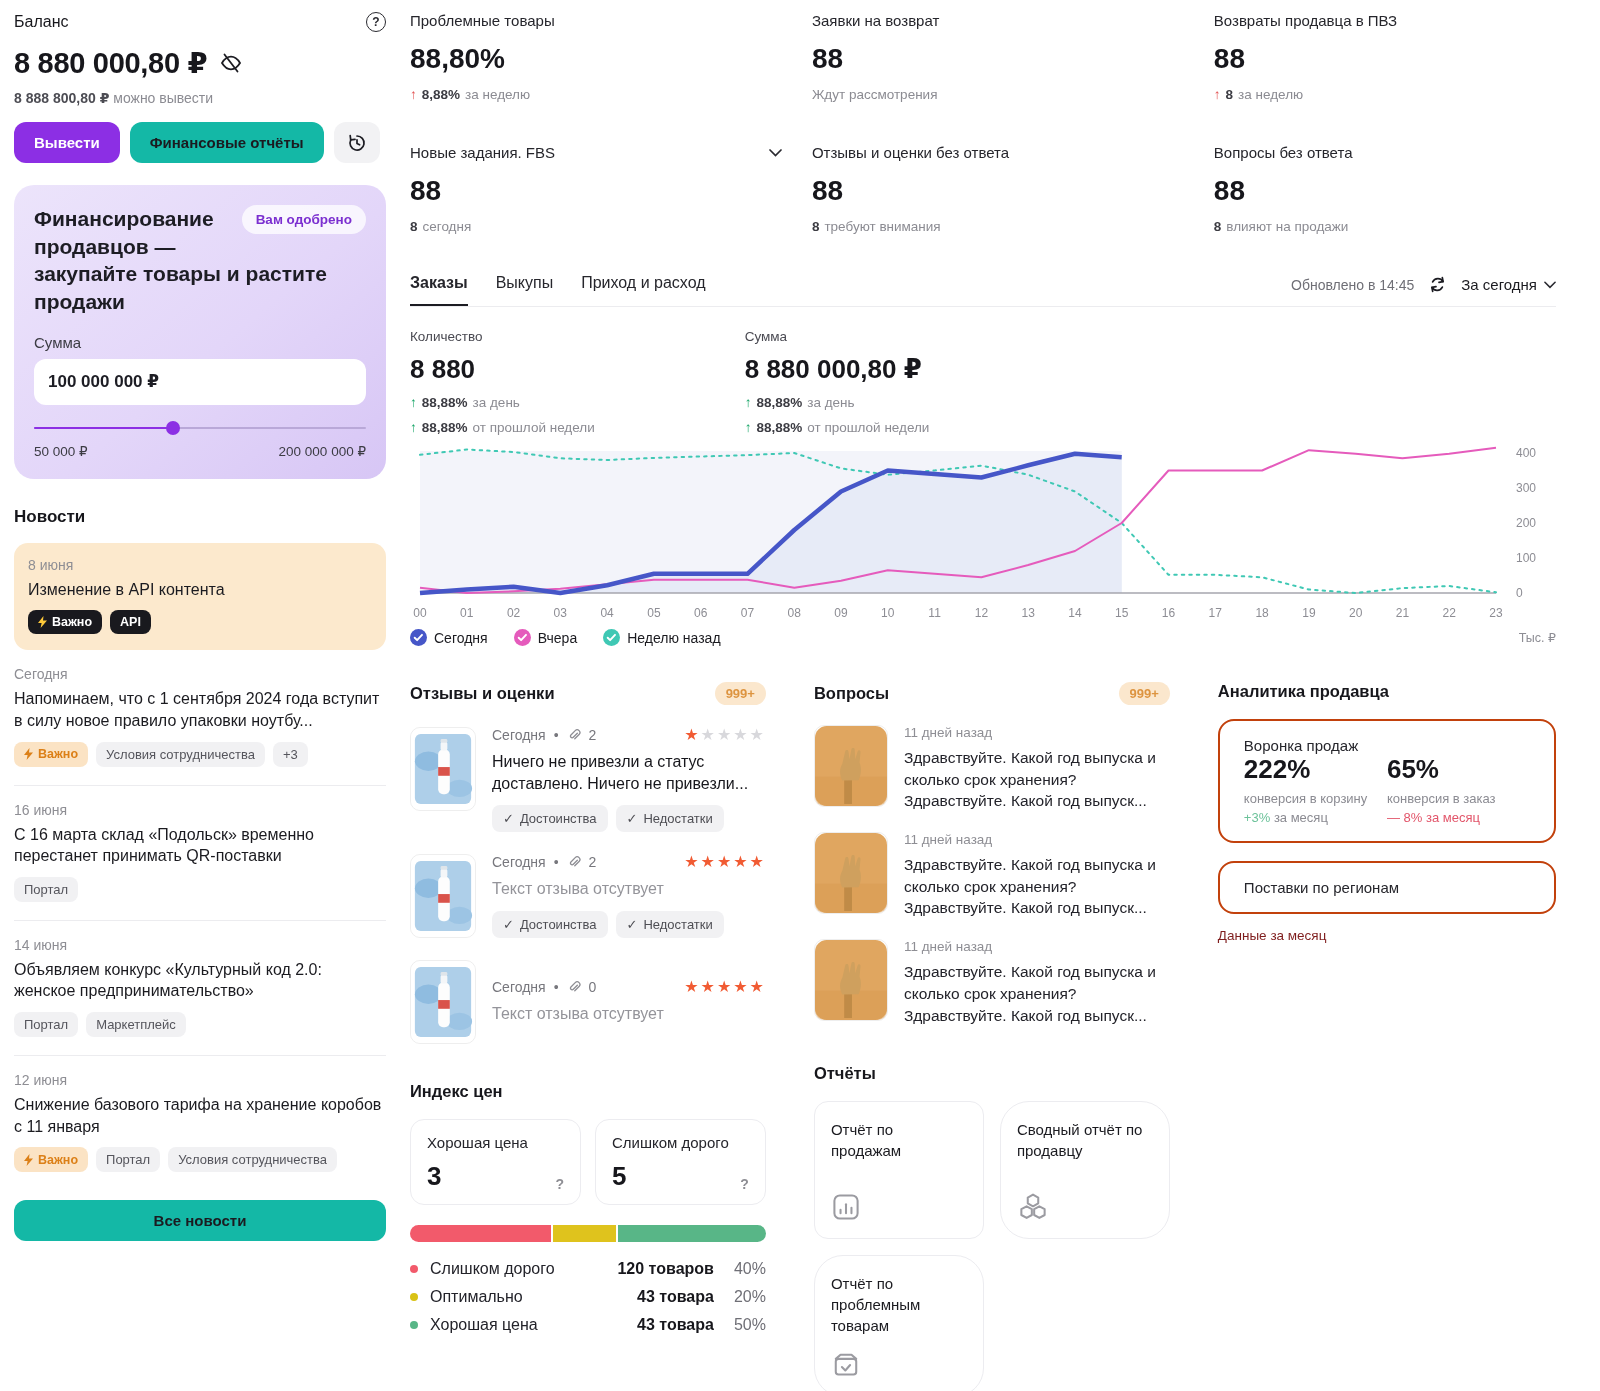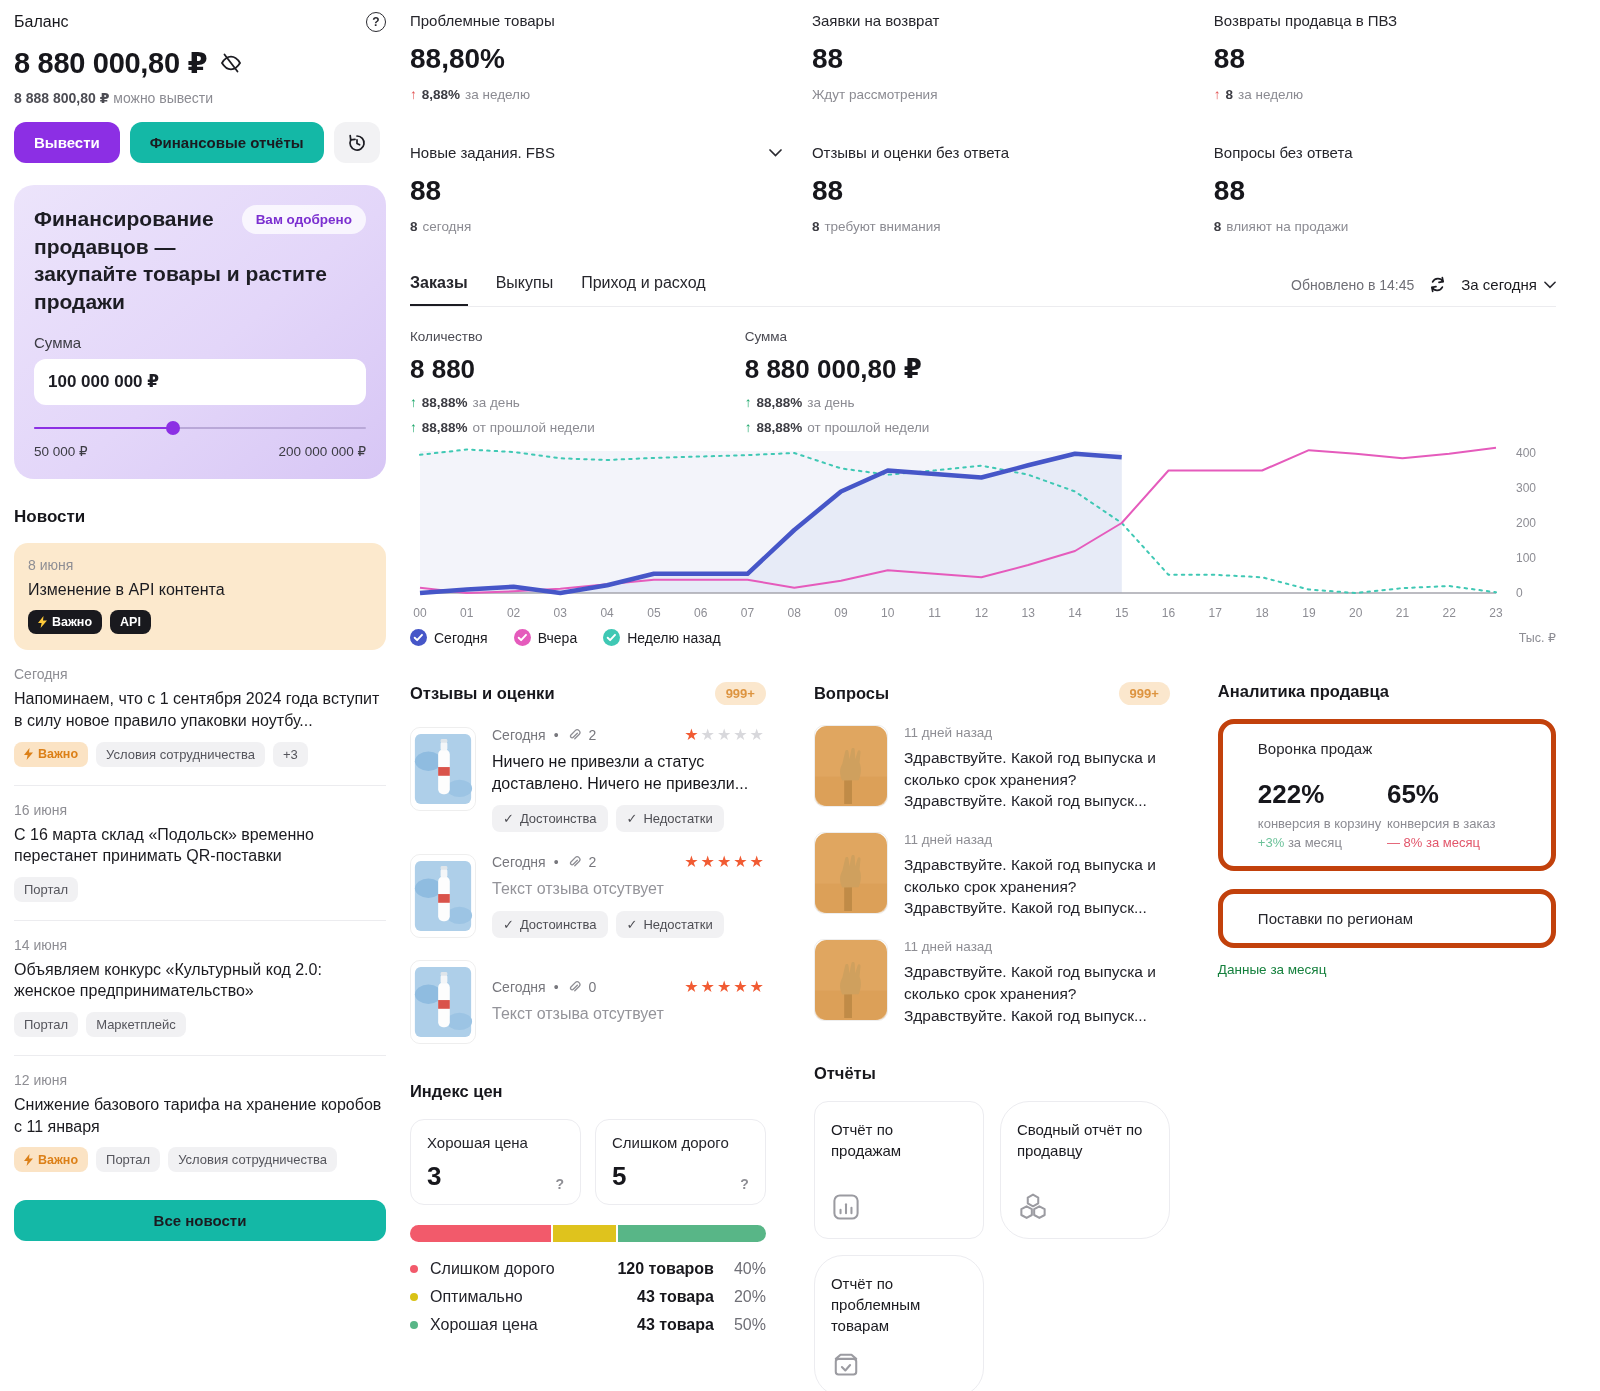--- a/index.html
+++ b/index.html
@@ -89,28 +89,28 @@
   .st { color:#d8d8dc; } .st.f { color:#f15b33; }
   .rv-text { margin-top:8px; font-size:16px; line-height:1.35; color:#17171c; }
   .rv-text.muted { color:#94949a; }
   .chips { display:flex; gap:8px; margin-top:11px; }
   .chip { background:#f1f1f3; color:#4e4e54; font-size:13px; border-radius:8px; padding:6px 11px; display:inline-flex; gap:6px; align-items:center; cursor:pointer; }
 
   .question { display:grid; grid-template-columns:74px 1fr; gap:16px; margin-top:20px; cursor:pointer; }
   .q-date { font-size:13.5px; color:#8e8e94; }
   .q-text { margin-top:7px; font-size:15.5px; line-height:1.4; color:#23232a; }
 
-  .an-card { border:5px solid #c2410c; border-radius:16px; padding:16px 35px; margin-top:18px; }
+  .an-card { border:2px solid #c2410c; border-radius:16px; padding:16px 24px; margin-top:18px; }
   .an-title { font-size:15px; color:#26262c; }
-  .an-metrics { display:grid; grid-template-columns:1fr 1fr; margin-top:22px; }
+  .an-metrics { display:grid; grid-template-columns:1fr 1fr; }
   .an-value { font-size:26px; font-weight:700; }
   .an-label { font-size:13px; color:#8b8b92; margin-top:6px; }
   .an-delta { font-size:13px; margin-top:4px; color:#8b8b92; }
   .d-green { color:#6cc29a; } .d-red { color:#e2556a; }
-  .an-foot { margin-top:14px; font-size:13.5px; color:#15803d; }
+  .an-foot { margin-top:14px; font-size:13.5px; color:#7f1d1d; }
 
   .pi-cards { display:grid; grid-template-columns:1fr 1fr; gap:14px; margin-top:18px; }
   .pi-card { border:1px solid #ececf0; border-radius:14px; padding:14px 16px 12px; cursor:pointer; }
   .pi-label { font-size:15px; color:#26262c; }
   .pi-bottom { display:flex; justify-content:space-between; align-items:flex-end; margin-top:10px; }
   .pi-value { font-size:26px; font-weight:700; }
   .pi-q { color:#8e8e94; font-size:14px; font-weight:600; cursor:pointer; }
   .pi-bar { display:flex; height:17px; border-radius:9px; overflow:hidden; gap:2px; margin-top:20px; }
   .bar-seg { height:100%; }
   .pi-legend { margin-top:18px; }

